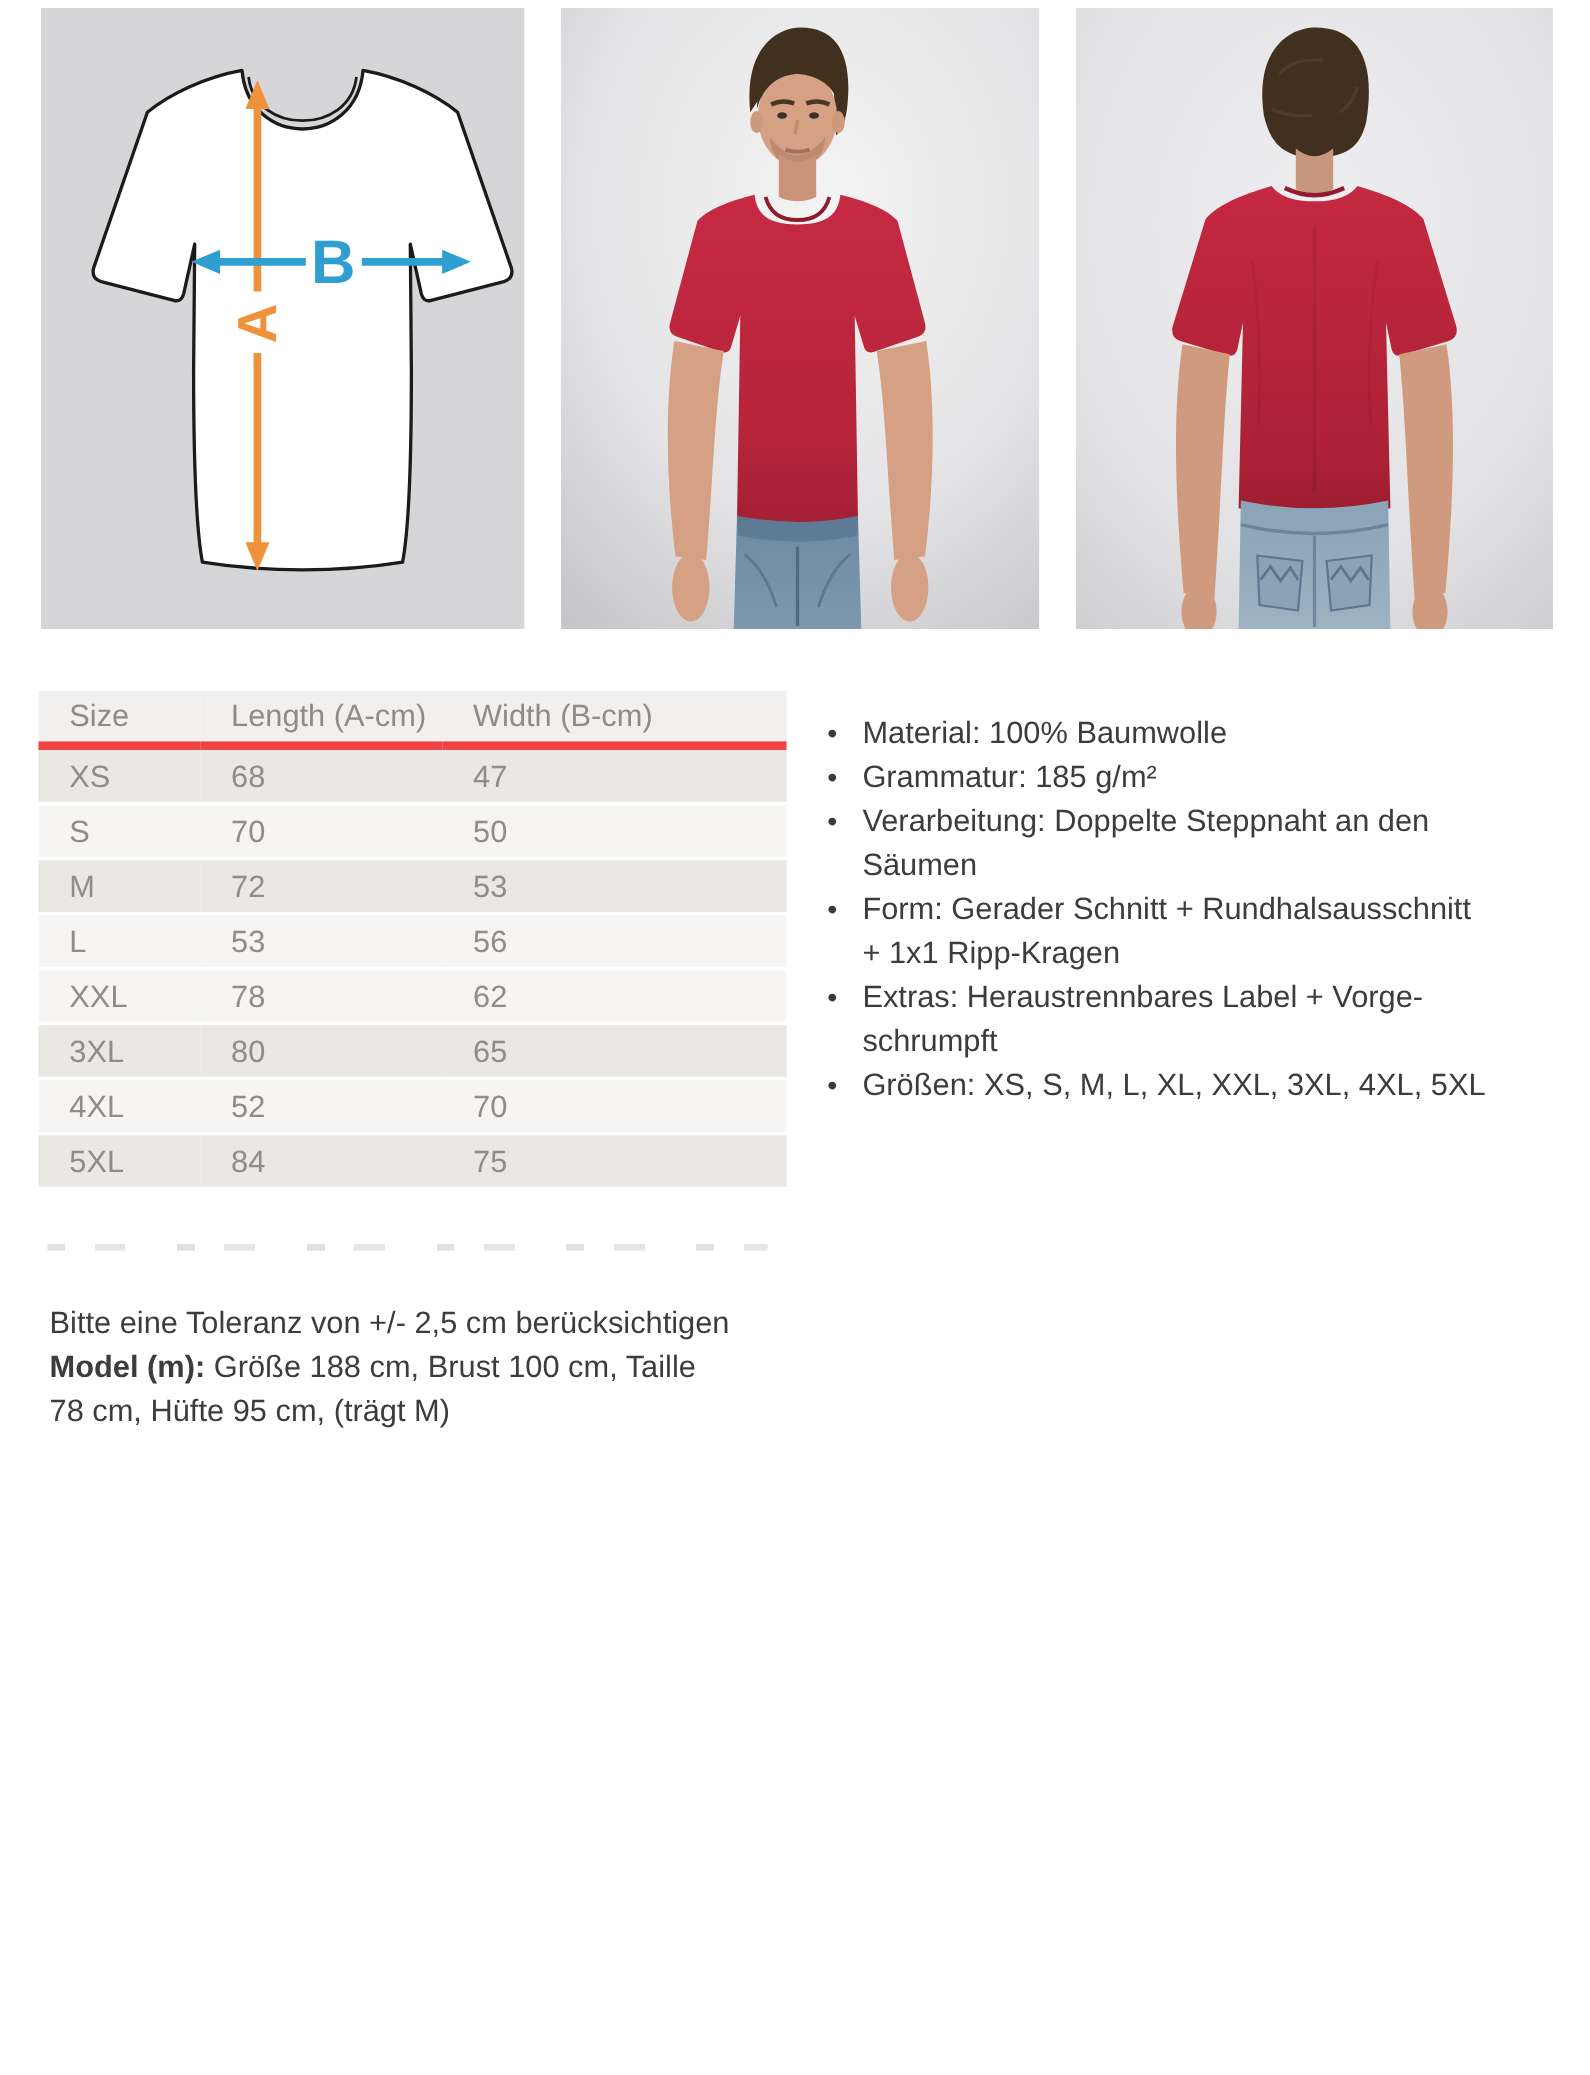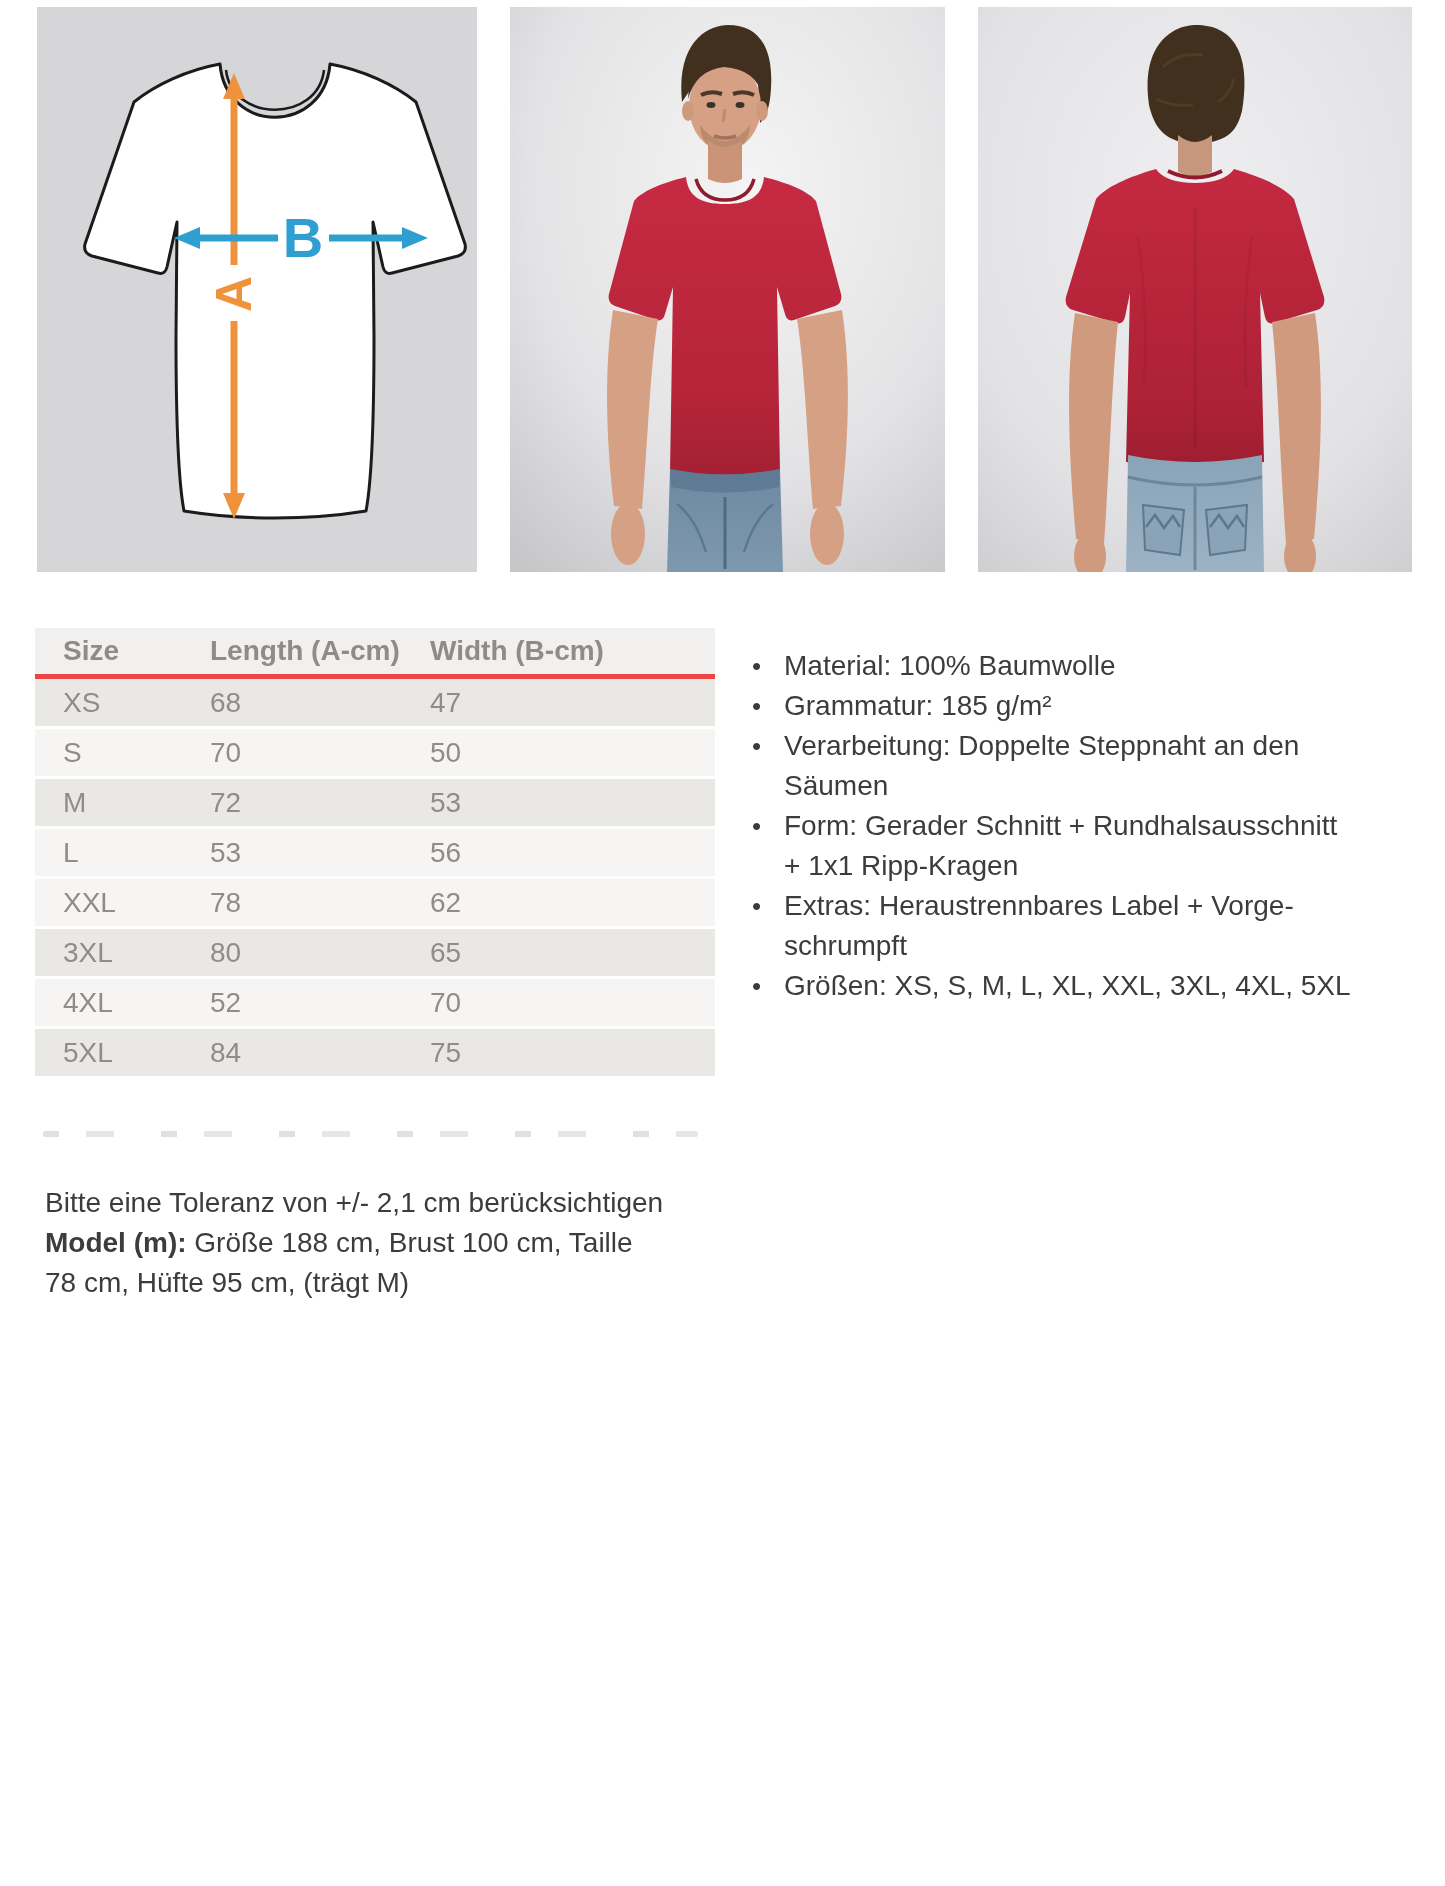--- a/index.html
+++ b/index.html
@@ -21,22 +21,22 @@
 
   
   .size-table{
     position:absolute;left:35px;top:628px;width:680px;border-collapse:separate;border-spacing:0;
     table-layout:fixed;font-size:28px;color:var(--txt-table);
   }
   .size-table col:nth-child(1){width:147px;}
   .size-table col:nth-child(2){width:220px;}
   .size-table col:nth-child(3){width:313px;}
   .size-table th{
-    background:#f1f0ee;height:46px;font-weight:bold;text-align:left;
-    padding:0 0 0 28px;border-bottom:5px solid #ef4444;color:#8d8c8a;
+    background:#f1f0ee;height:46px;font-weight:normal;text-align:left;
+    padding:0 0 0 28px;border-bottom:8px solid #ef4444;color:#8d8c8a;
   }
   .size-table td{height:47px;padding:0 0 0 28px;border-bottom:3px solid #fff;margin-top:32px;}
   .size-table tr.dark td{background:#e9e8e5;}
   .size-table tr.light td{background:#f6f5f3;}
 
   .table-partial{
     position:absolute;left:43px;top:1131px;width:655px;height:6px;opacity:.55;
     background:repeating-linear-gradient(90deg,#c9c7c4 0 16px,transparent 16px 43px,#d4d2cf 43px 71px,transparent 71px 118px);
     border-radius:2px;
   }
@@ -296,18 +296,18 @@
           <div class="bl">Extras: Heraustrennbares Label + Vorge-<br>schrumpft</div>
         </li>
         <li>
           <span class="dot">•</span>
           <div class="bl">Größen: XS, S, M, L, XL, XXL, 3XL, 4XL, 5XL</div>
         </li>
       </ul>
   </div>
 
   <div class="notes">
-    <div>Bitte eine Toleranz von +/- 2,1 cm berücksichtigen</div>
+    <div>Bitte eine Toleranz von +/- 2,5 cm berücksichtigen</div>
     <div><span class="b">Model (m):</span><span> Größe 188 cm, Brust 100 cm, Taille</span></div>
     <div>78 cm, Hüfte 95 cm, (trägt M)</div>
   </div>
 
 </div>
 
 </body></html>

